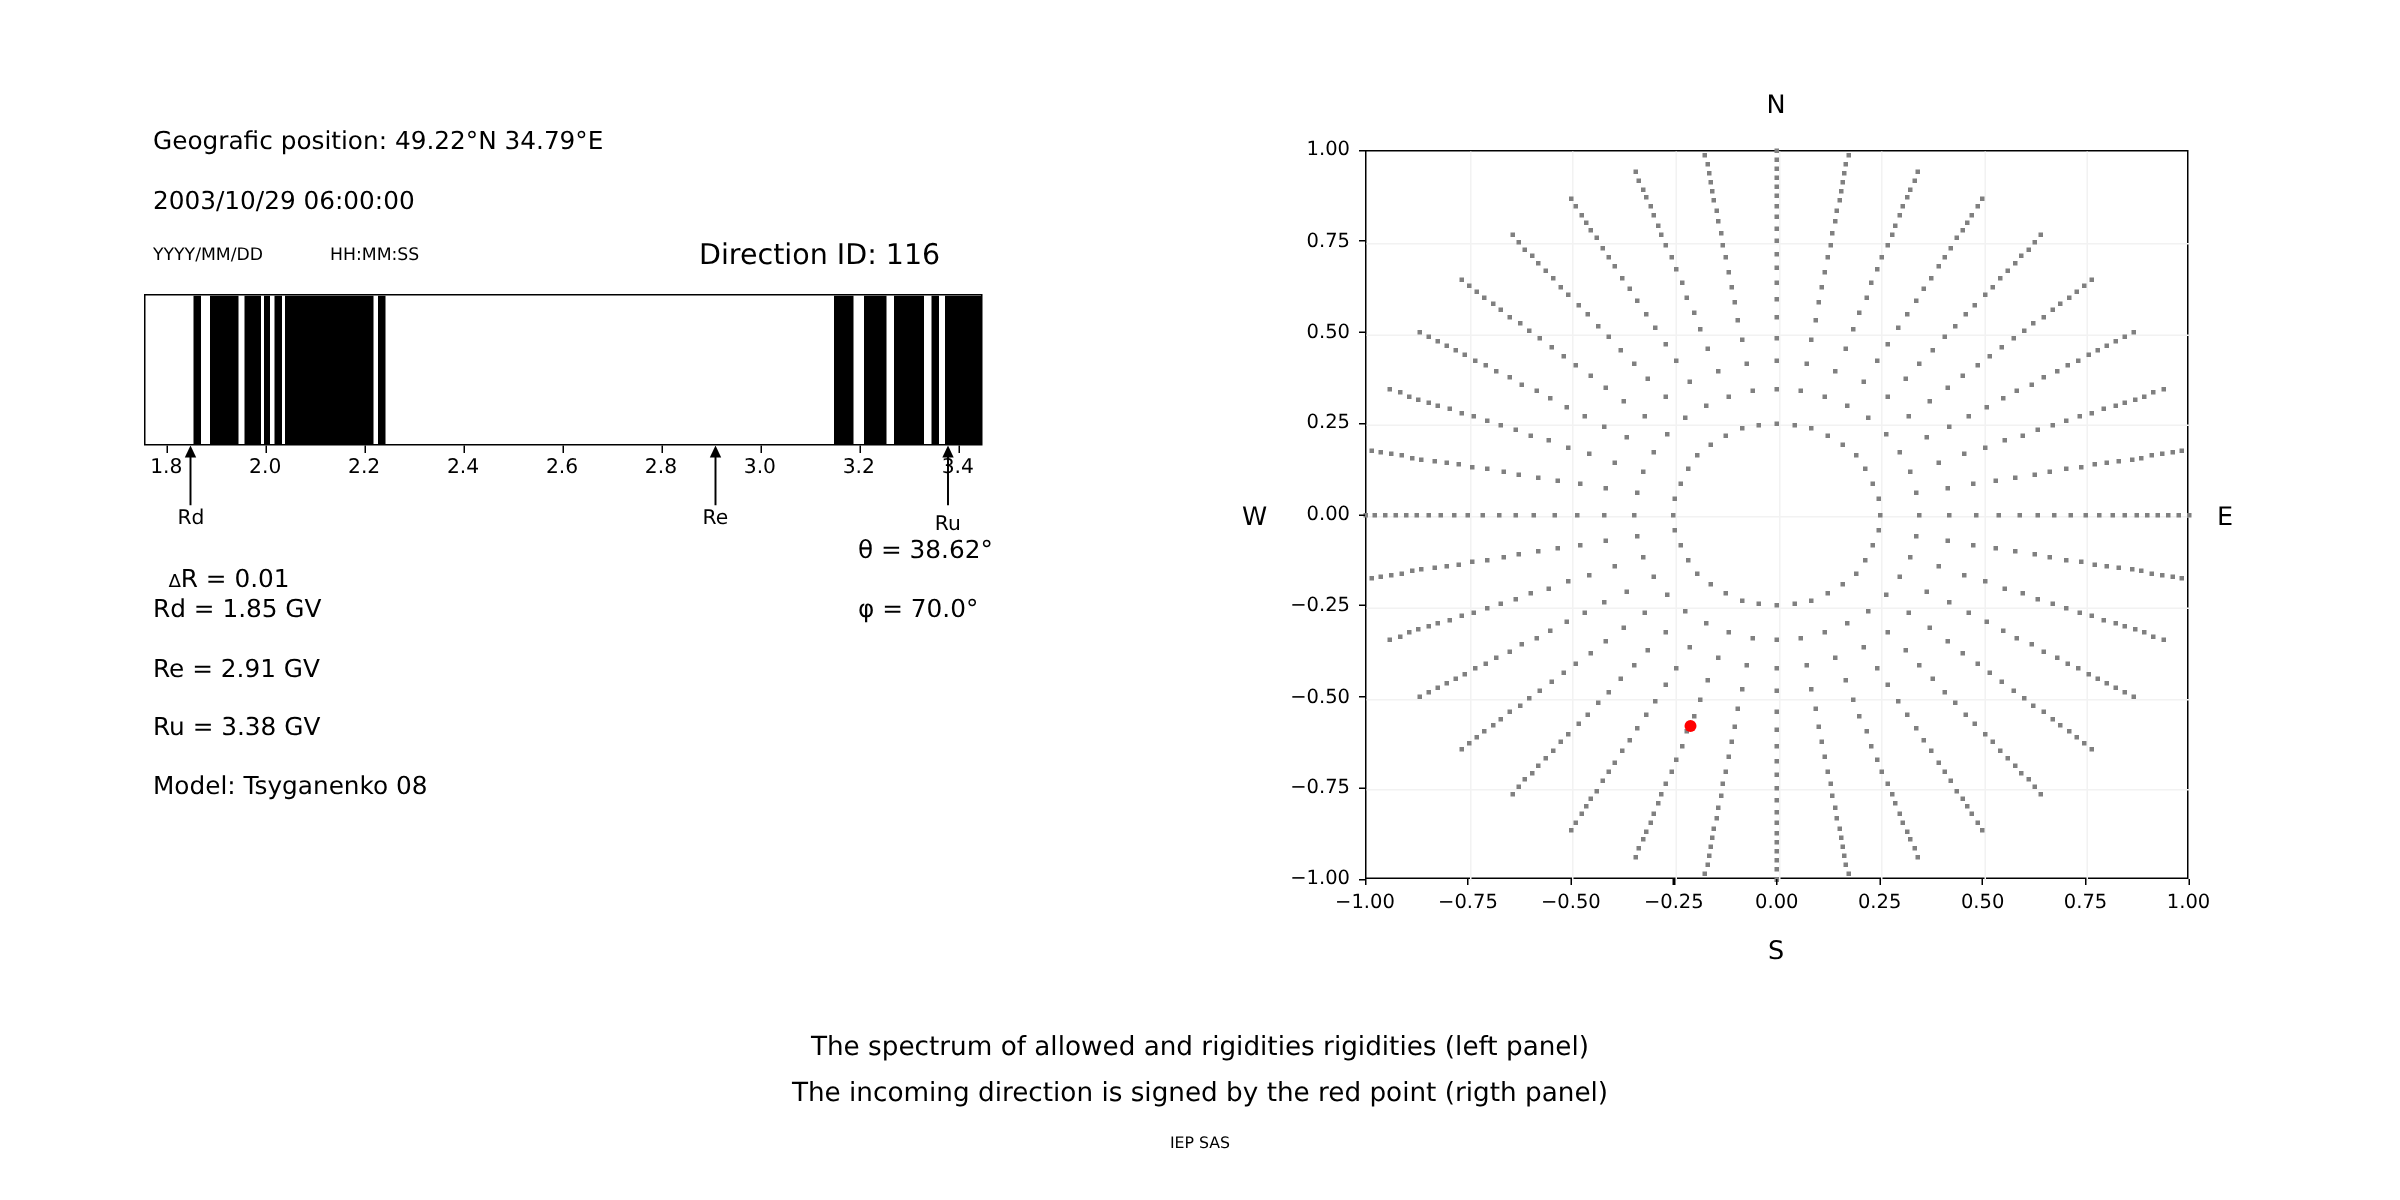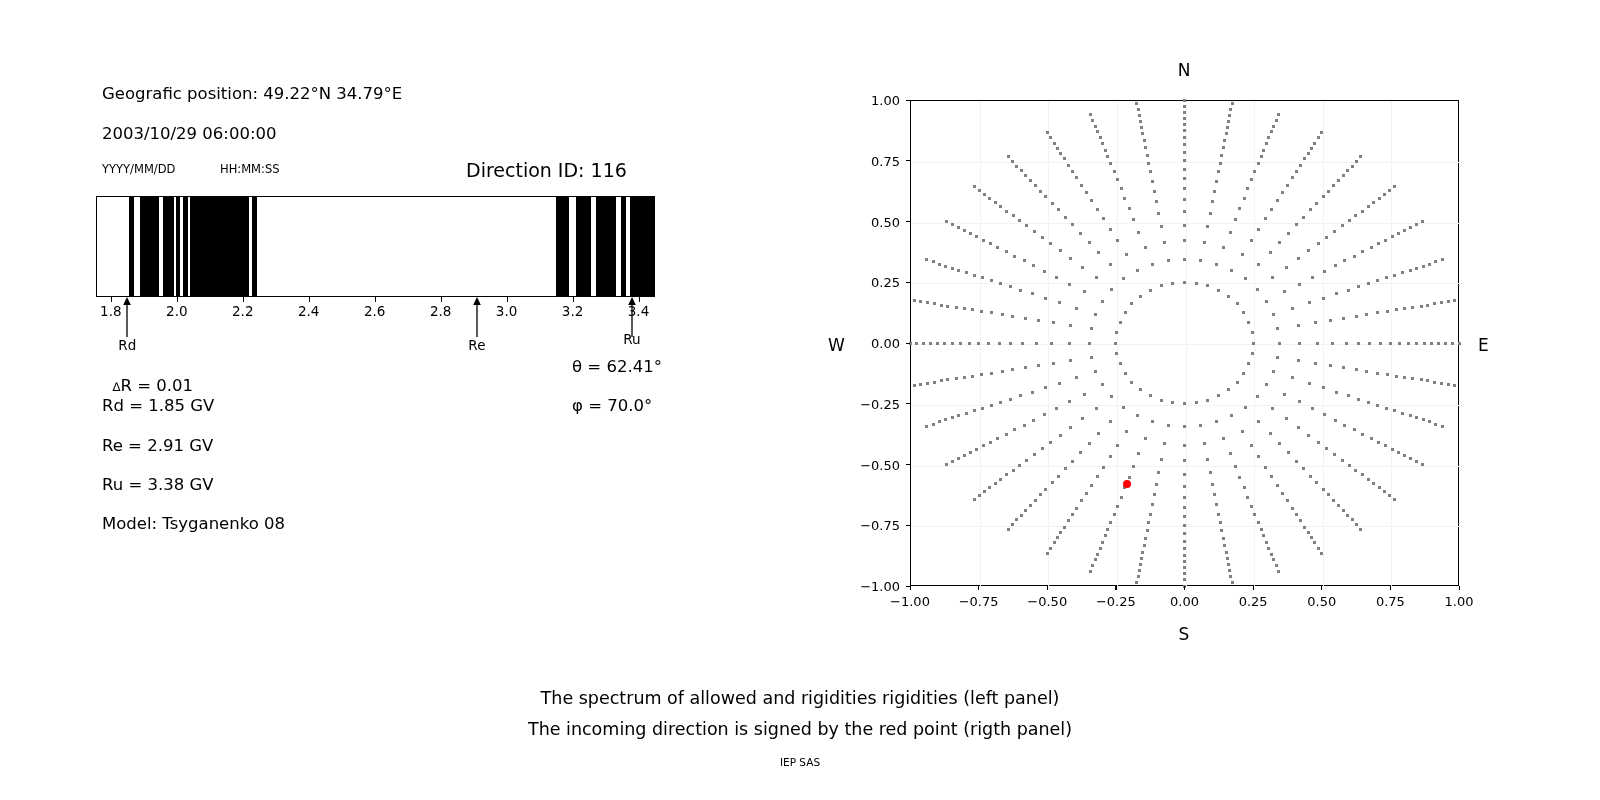--- a/index.html
+++ b/index.html
@@ -116,32 +116,32 @@
           <polygon points="6,0 2.2,8 9.8,8" fill="#000"></polygon>
         </svg>
       </div>
       <div class="marker-label t" style="left: 380.912px; top: 141px;">Re</div>
       <div class="marker-arrow" style="left: 529.914px; top: 101px;">
         <svg width="12" height="40" viewBox="0 0 12 40">
           <line x1="6" y1="40" x2="6" y2="4" stroke="#000" stroke-width="1.3"></line>
           <polygon points="6,0 2.2,8 9.8,8" fill="#000"></polygon>
         </svg>
       </div>
-      <div class="marker-label t" style="left: 535.914px; top: 135px;">Ru</div>
+      <div class="marker-label t" style="left: 535.914px; top: 145px;">Ru</div>
     </div>
 </div>
 
 <div class="param t" style="left:102px;top:357px;">
   <span class="param-sub">∆</span><span>R = 0.01</span>
 </div>
 <div class="param t" style="left:102px;top:396px;">Rd = 1.85 GV</div>
 <div class="param t" style="left:102px;top:436px;">Re = 2.91 GV</div>
 <div class="param t" style="left:102px;top:475px;">Ru = 3.38 GV</div>
 <div class="param t" style="left:102px;top:514px;">Model: Tsyganenko 08</div>
-<div class="param t" style="left:572px;top:357px;">θ = 62.41°</div>
+<div class="param t" style="left:572px;top:357px;">θ = 38.62°</div>
 <div class="param t" style="left:572px;top:396px;">φ = 70.0°</div>
 
 <div class="abs" id="polar-panel">
   <div id="polar-frame">
       <div class="gridline" style="left: 68.625px; top: 0px; width: 1px; height: 486px; background: rgb(242, 242, 242);"></div>
       <div class="gridline" style="left: 137.25px; top: 0px; width: 1px; height: 486px; background: rgb(242, 242, 242);"></div>
       <div class="gridline" style="left: 205.875px; top: 0px; width: 1px; height: 486px; background: rgb(242, 242, 242);"></div>
       <div class="gridline" style="left: 274.5px; top: 0px; width: 1px; height: 486px; background: rgb(242, 242, 242);"></div>
       <div class="gridline" style="left: 343.125px; top: 0px; width: 1px; height: 486px; background: rgb(242, 242, 242);"></div>
       <div class="gridline" style="left: 411.75px; top: 0px; width: 1px; height: 486px; background: rgb(242, 242, 242);"></div>

